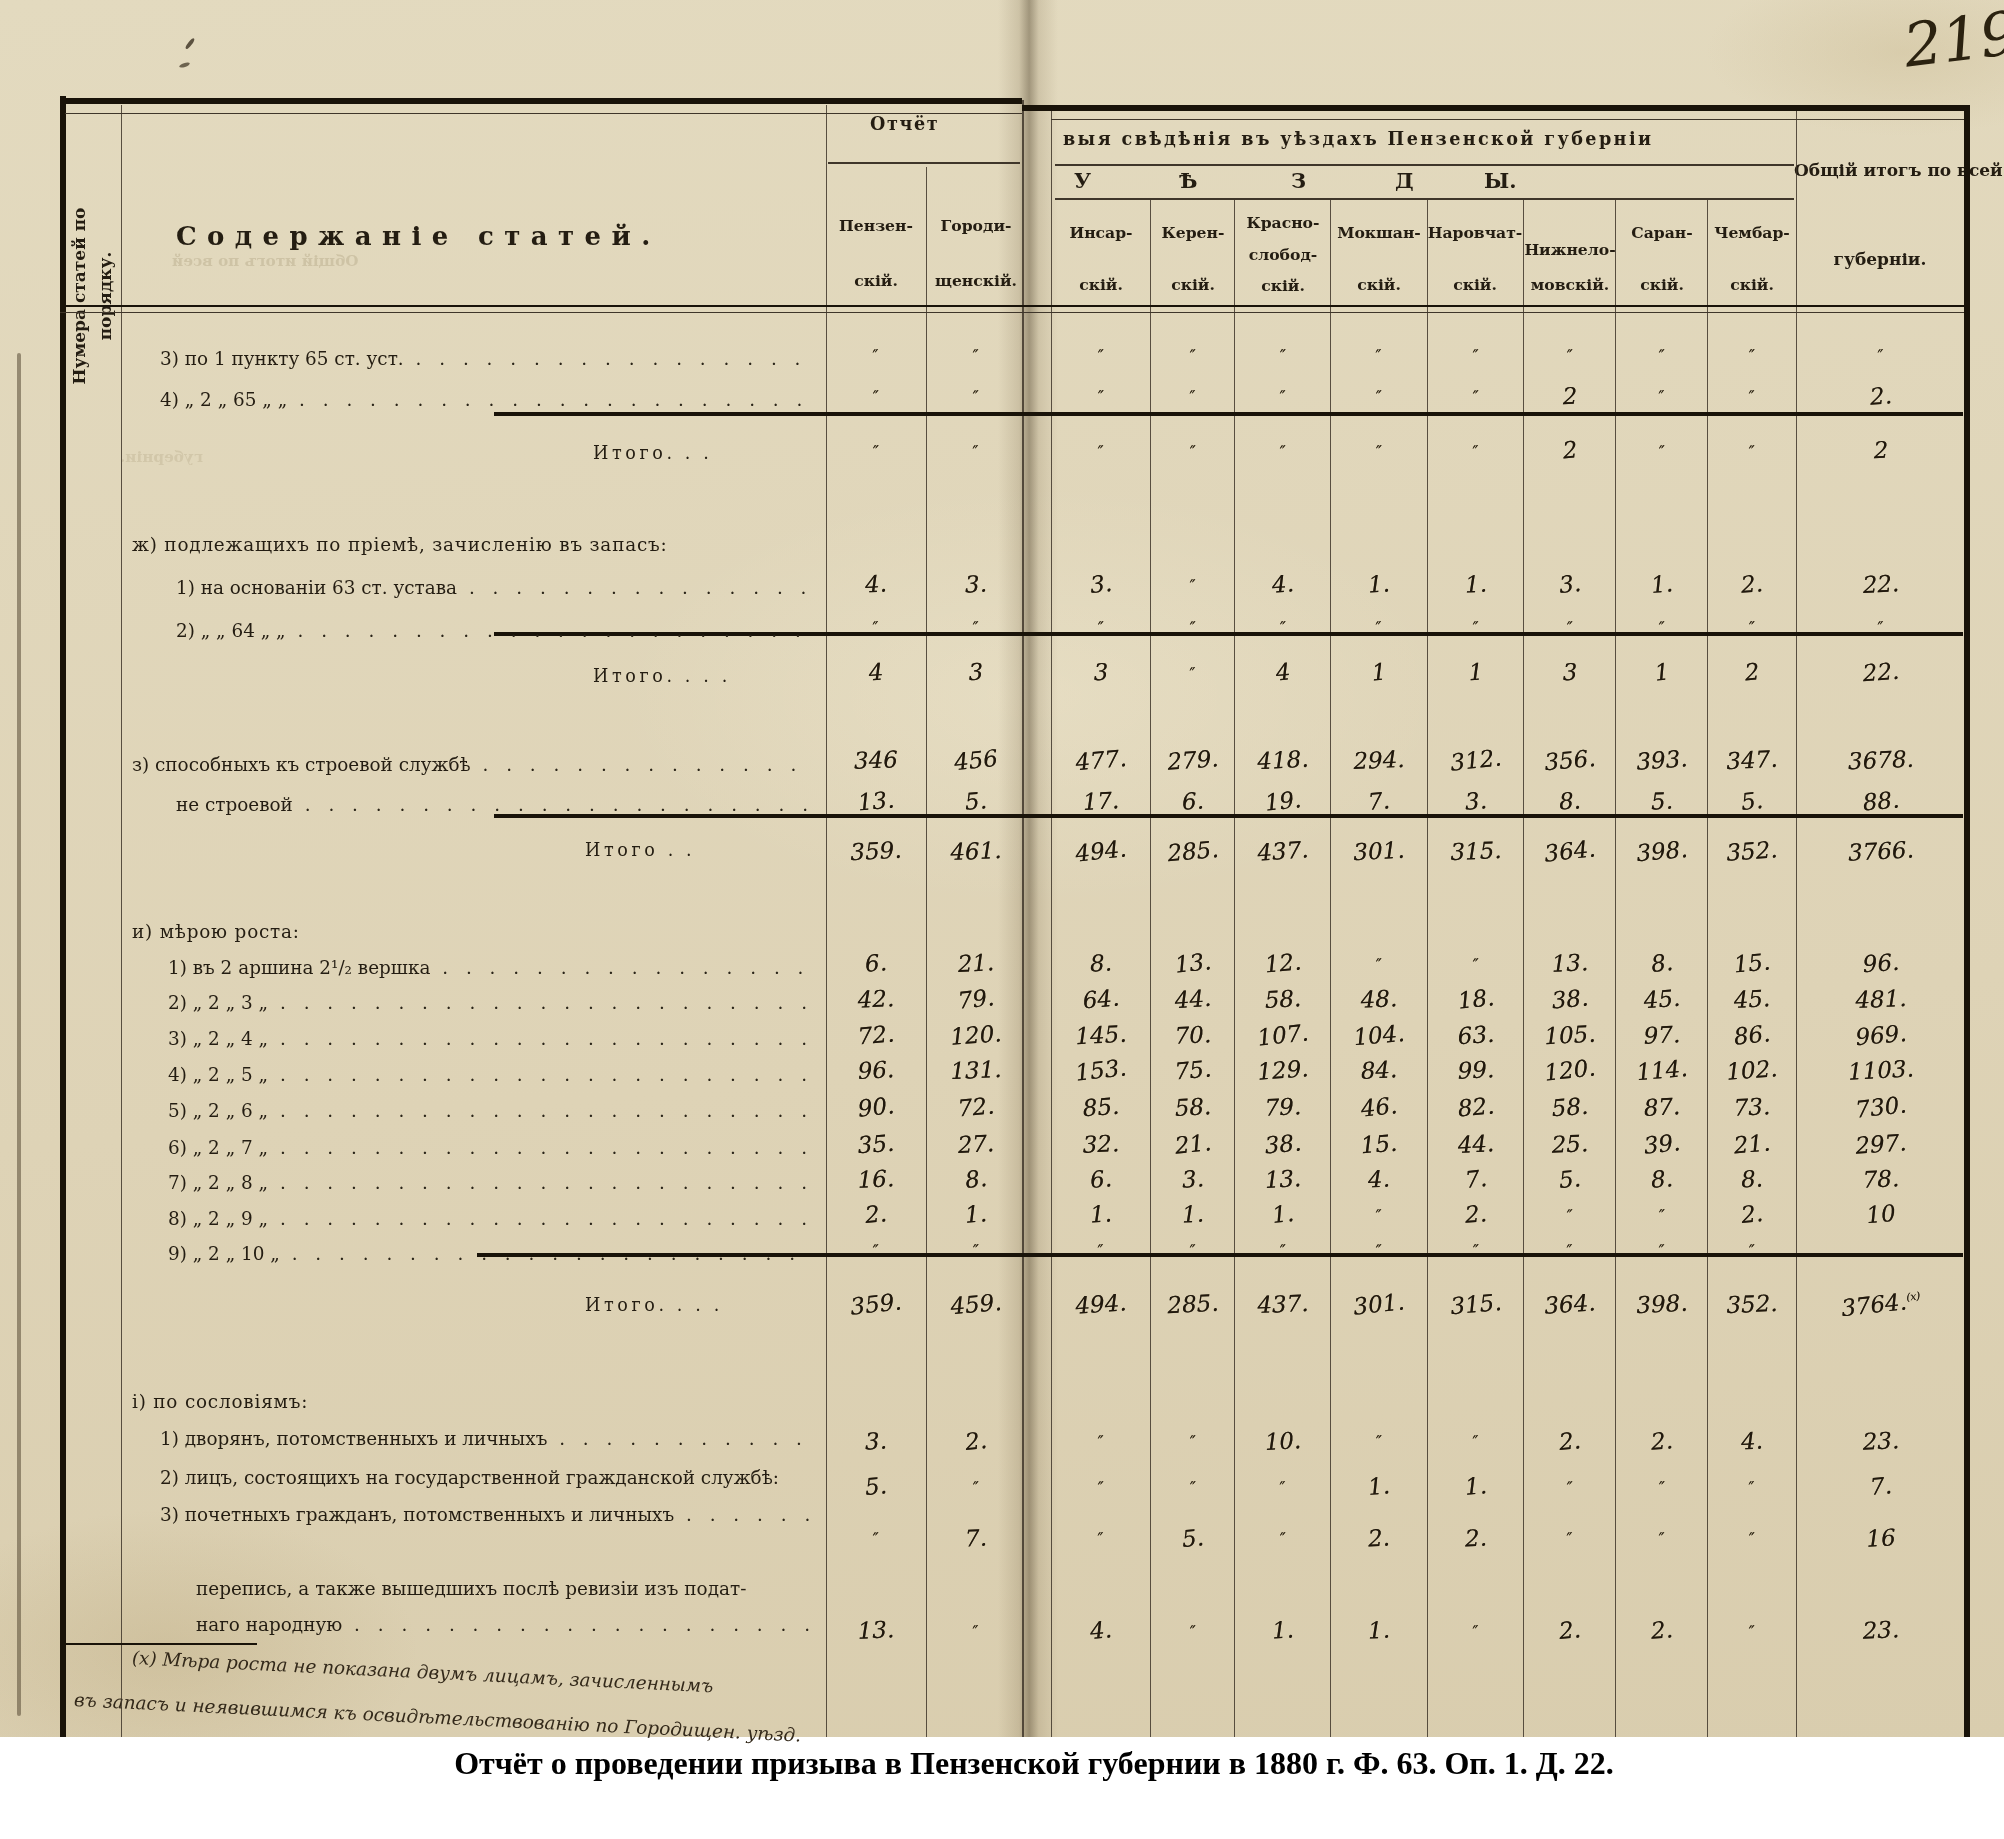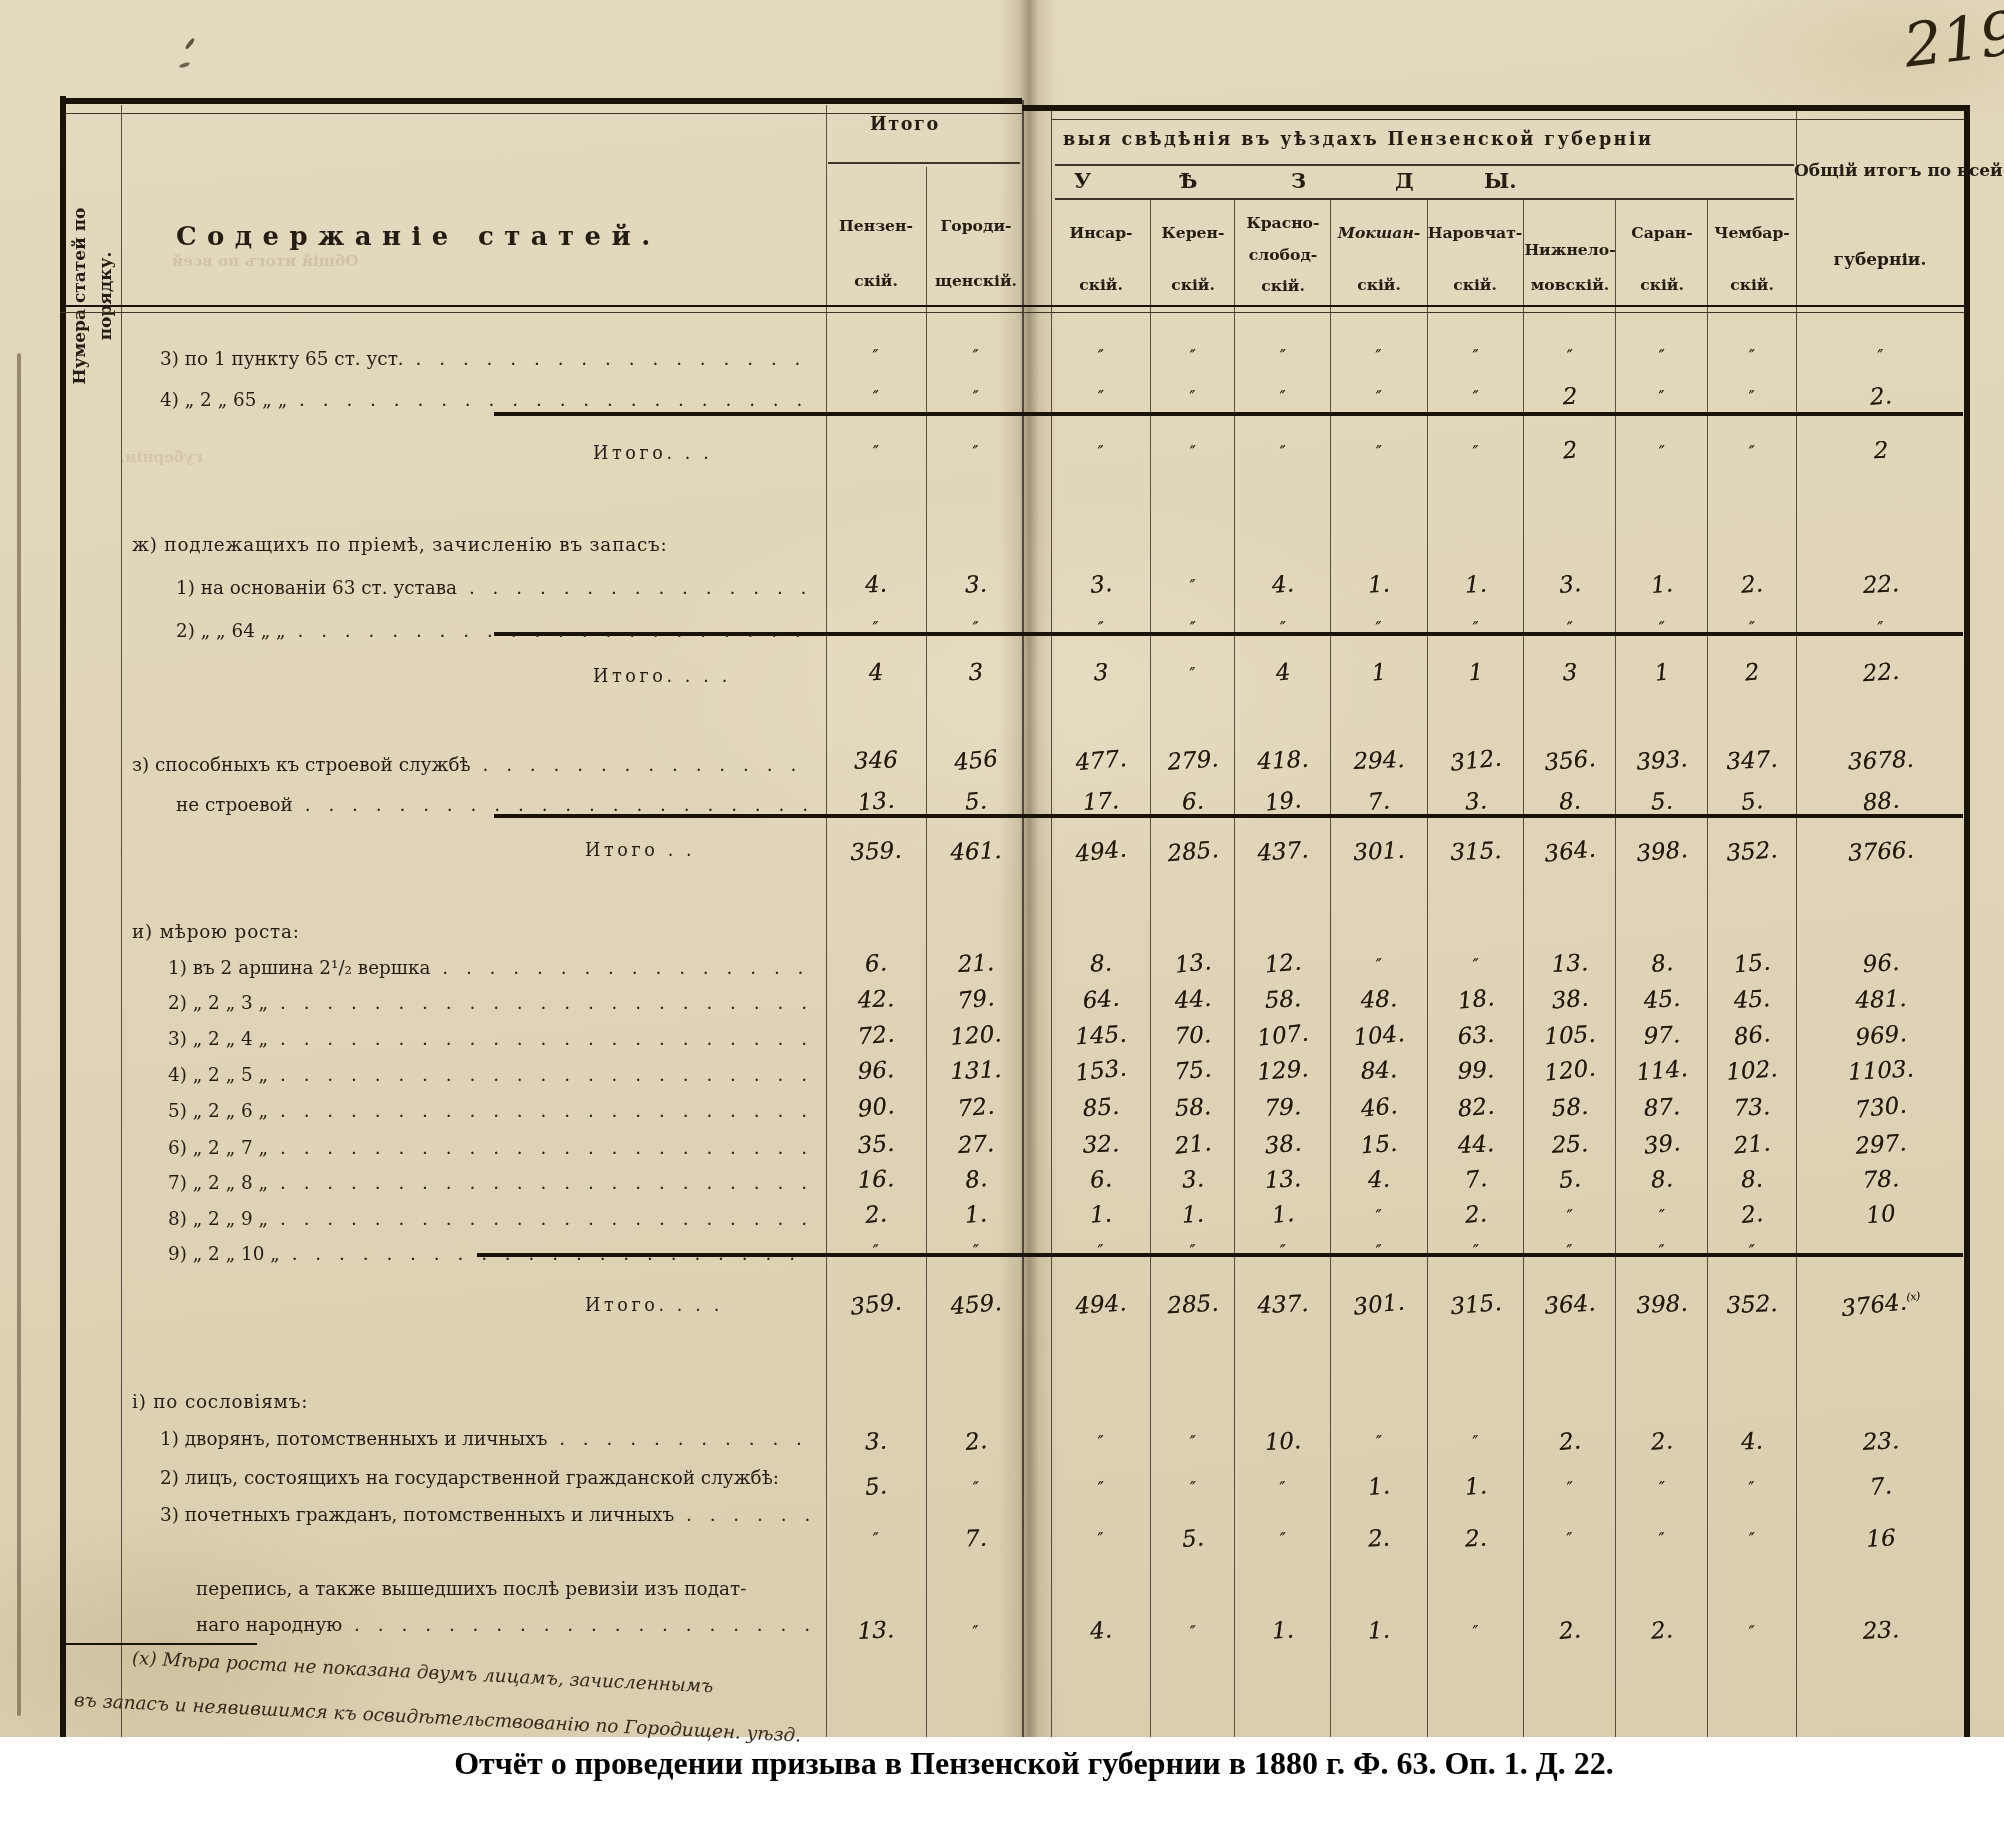--- a/index.html
+++ b/index.html
@@ -61,21 +61,21 @@
   <div class="bleed" style="left:172px;top:252px;opacity:.22;">Общій итогъ по всей</div>
   <div class="bleed" style="left:120px;top:448px;opacity:.17;">губерніи.</div>
 
   <div class="rot">
     <div>Нумера статей по</div>
     <div>порядку.</div>
   </div>
 
   <div class="printed bigtitle" style="left:176px;top:221px;">Содержаніе статей.</div>
 
-  <div class="printed grp" style="left:870px;top:113px;">Итого</div>
+  <div class="printed grp" style="left:870px;top:113px;">Отчёт</div>
 
   <div class="printed grp" style="left:1063px;top:128px;letter-spacing:2.4px;">выя свѣдѣнія въ уѣздахъ Пензенской губерніи</div>
 
   <span class="uz" style="left:1074px;top:168px;">У</span>
   <span class="uz" style="left:1179px;top:168px;">Ѣ</span>
   <span class="uz" style="left:1291px;top:168px;">З</span>
   <span class="uz" style="left:1395px;top:168px;">Д</span>
   <span class="uz" style="left:1484px;top:168px;">Ы.</span>
 
   <div class="totcol" style="left:1794px;top:160px;">Общій итогъ по всей</div>
@@ -89,21 +89,21 @@
     <div class="colhdr" style="left: 812px; top: 271px;">скій.</div>
     <div class="colhdr" style="left: 912px; top: 216px;">Городи-</div>
     <div class="colhdr" style="left: 912px; top: 271px;">щенскій.</div>
     <div class="colhdr" style="left: 1037px; top: 223px;">Инсар-</div>
     <div class="colhdr" style="left: 1037px; top: 275px;">скій.</div>
     <div class="colhdr" style="left: 1129px; top: 223px;">Керен-</div>
     <div class="colhdr" style="left: 1129px; top: 275px;">скій.</div>
     <div class="colhdr" style="left: 1219px; top: 213px;">Красно-</div>
     <div class="colhdr" style="left: 1219px; top: 245px;">слобод-</div>
     <div class="colhdr" style="left: 1219px; top: 276px;">скій.</div>
-    <div class="colhdr" style="left: 1315px; top: 223px; font-style: italic;">Мокшан-</div>
+    <div class="colhdr" style="left: 1315px; top: 223px;">Мокшан-</div>
     <div class="colhdr" style="left: 1315px; top: 275px;">скій.</div>
     <div class="colhdr" style="left: 1411px; top: 223px;">Наровчат-</div>
     <div class="colhdr" style="left: 1411px; top: 275px;">скій.</div>
     <div class="colhdr" style="left: 1506px; top: 240px;">Нижнело-</div>
     <div class="colhdr" style="left: 1506px; top: 275px;">мовскій.</div>
     <div class="colhdr" style="left: 1598px; top: 223px;">Саран-</div>
     <div class="colhdr" style="left: 1598px; top: 275px;">скій.</div>
     <div class="colhdr" style="left: 1688px; top: 223px;">Чембар-</div>
     <div class="colhdr" style="left: 1688px; top: 275px;">скій.</div>
     <div class="vl heavy" style="left: 60px; top: 96px; width: 5.6px; height: 1641px;"></div>

